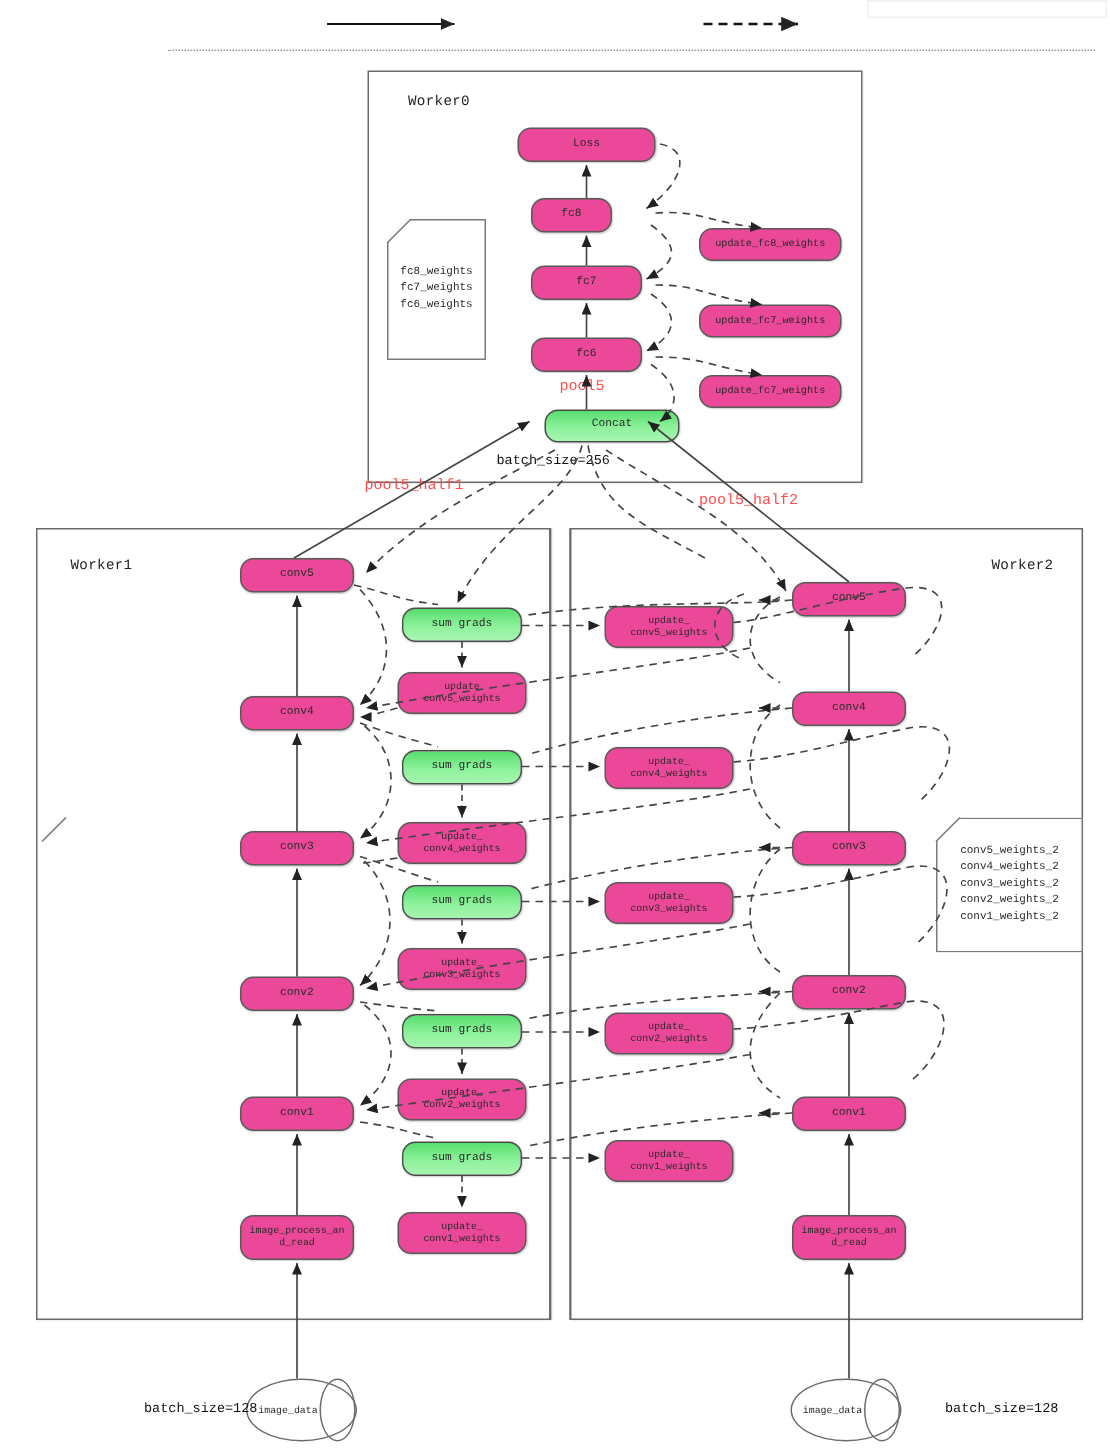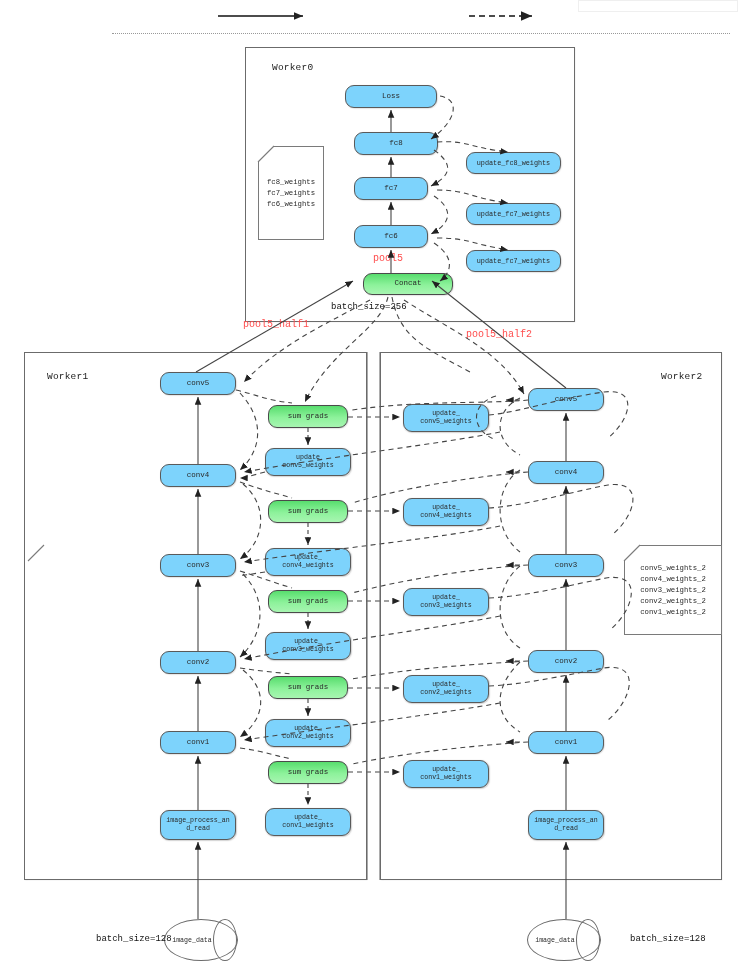--- a/index.html
+++ b/index.html
@@ -5,21 +5,21 @@
   html,body{margin:0;padding:0;background:#ffffff;}
   body{font-family:"Liberation Sans", sans-serif;}
   #canvas{position:relative;width:740px;height:969px;background:#fff;overflow:hidden;font-family:Liberation Mono, monospace;}
 
   
   .node{
     position:absolute;
     box-sizing:border-box;
     border:1.2px solid #5a5a5a;
     border-radius:9px;
-    background:#7dd3fc;
+    background:#ec4899;
     display:flex;align-items:center;justify-content:center;
     text-align:center;
     font-size:7.5px;
     color:#2a2a2a;
     line-height:1.25;
     box-shadow:0.6px 0.6px 1.2px rgba(0,0,0,.18);
     white-space:pre-line;
     padding:1px 2px;
   }
   .node.green{
@@ -125,21 +125,21 @@
   <div class="note" style="left:258px;top:146px;width:66px;height:94px;">
     <div class="note-inner">fc8_weights
 fc7_weights
 fc6_weights</div>
   </div>
   <svg class="edges">
     <line x1="258" y1="162" x2="274" y2="146" stroke="#7a7a7a" stroke-width="1.1"></line>
   </svg>
 
   <div class="node" style="left:345px;top:85px;width:92px;height:23px;">Loss</div>
-  <div class="node" style="left:354px;top:132px;width:84px;height:23px;">fc8</div>
+  <div class="node" style="left:354px;top:132px;width:54px;height:23px;">fc8</div>
   <div class="node" style="left:354px;top:177px;width:74px;height:23px;">fc7</div>
   <div class="node" style="left:354px;top:225px;width:74px;height:23px;">fc6</div>
   <div class="node green" style="left:346px;top:273px;width:90px;height:22px;margin-left:17px;">Concat</div>
 
   <div class="node" style="left:466px;top:152px;width:95px;height:22px;font-size:6.8px;">update_fc8_weights</div>
   <div class="node" style="left:466px;top:203px;width:95px;height:22px;font-size:6.8px;">update_fc7_weights</div>
   <div class="node" style="left:466px;top:250px;width:95px;height:22px;font-size:6.8px;">update_fc7_weights</div>
 
   <div class="lbl red" style="left:373px;top:253px;">pool5</div>
   <div class="lbl bs" style="left:311px;top:302px;">batch_size=256</div>

